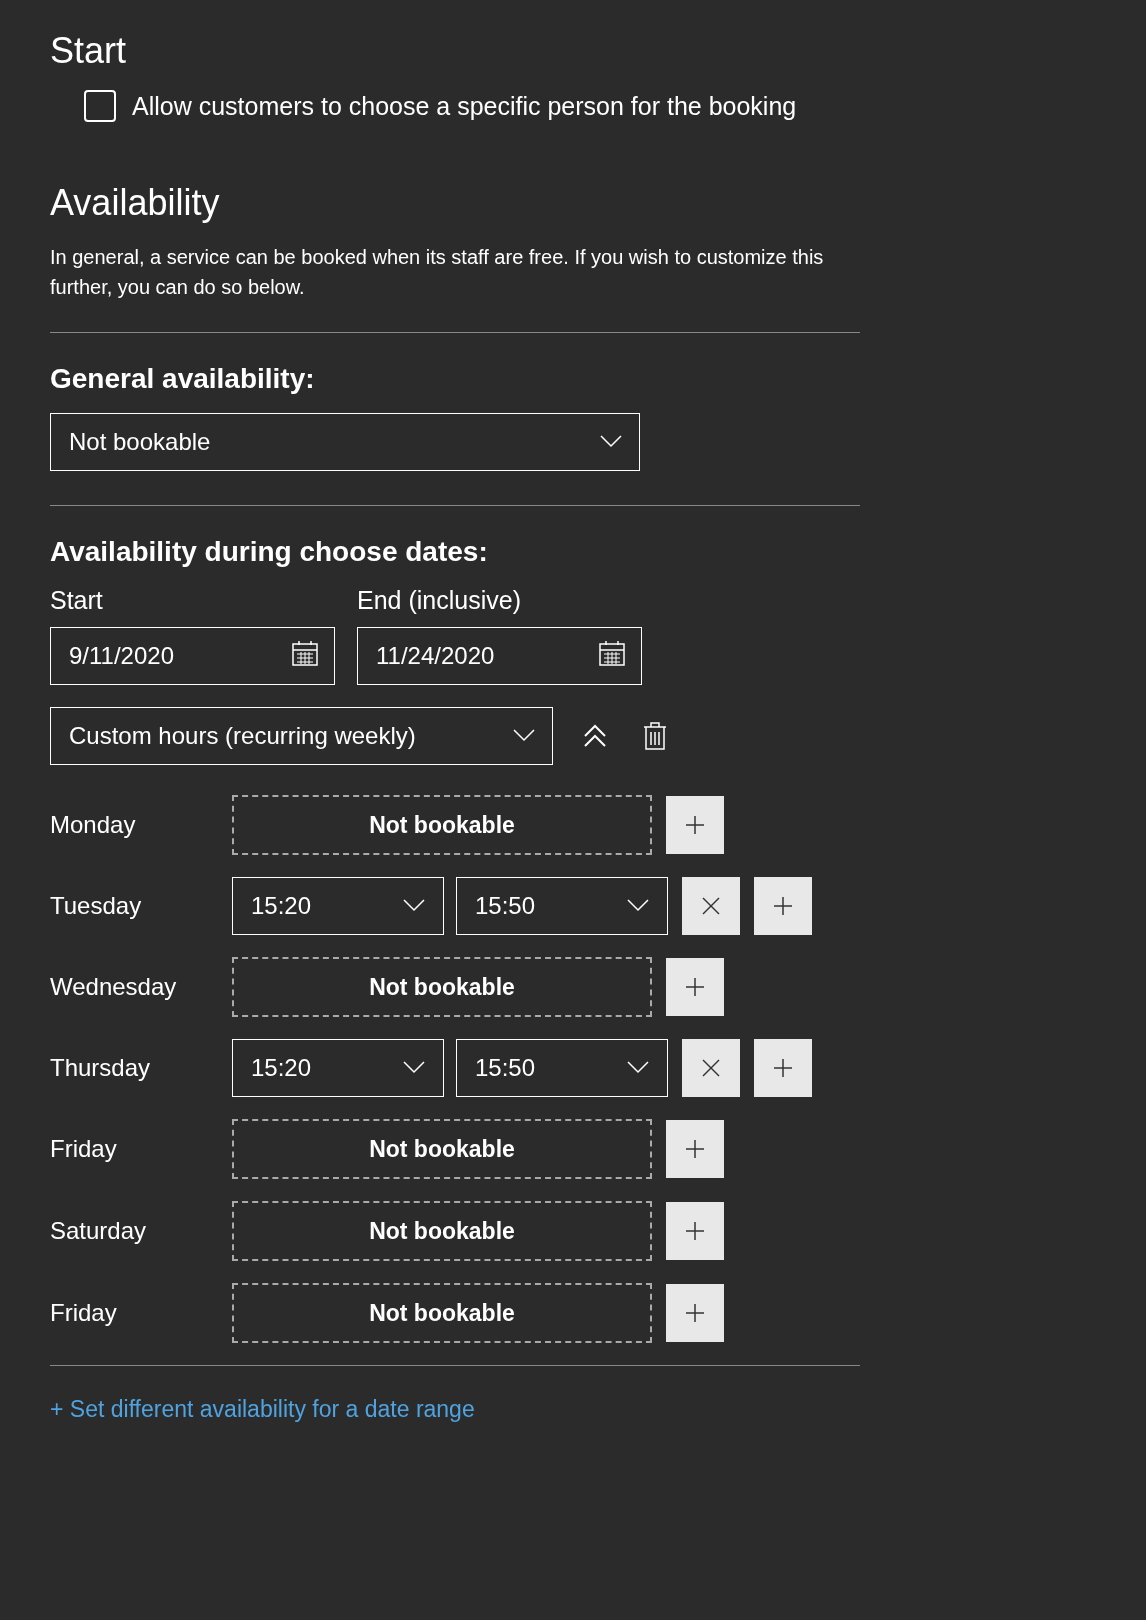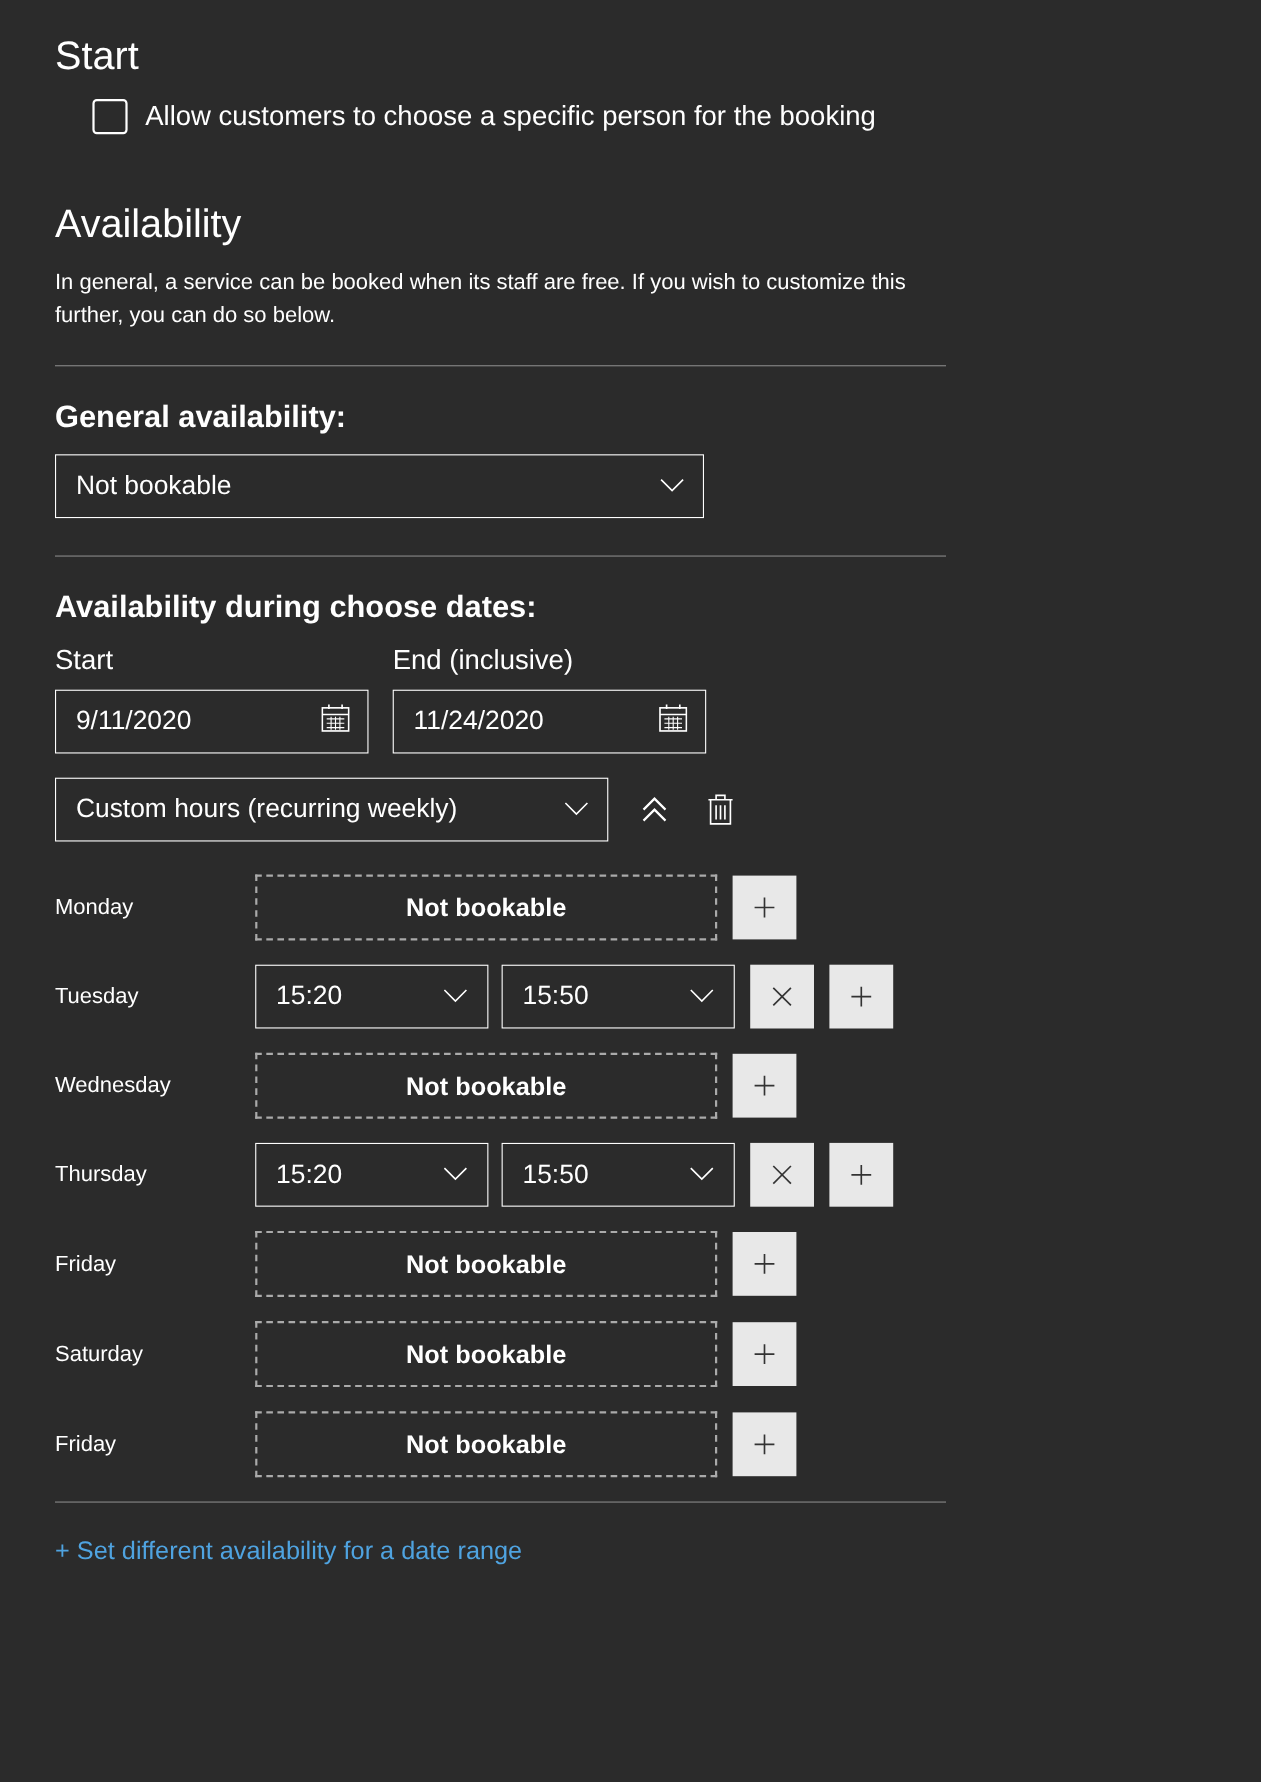--- a/index.html
+++ b/index.html
@@ -134,21 +134,21 @@
       cursor: pointer;
     }
     .day-row {
       display: flex;
       align-items: center;
       margin-bottom: 22px;
       gap: 14px;
     }
     .day-label {
       width: 168px;
-      font-size: 20px;
+      font-size: 24px;
       font-weight: 400;
     }
     .not-bookable-box {
       border: 2px dashed #aaa;
       width: 420px;
       height: 60px;
       display: flex;
       align-items: center;
       justify-content: center;
       font-size: 23px;

